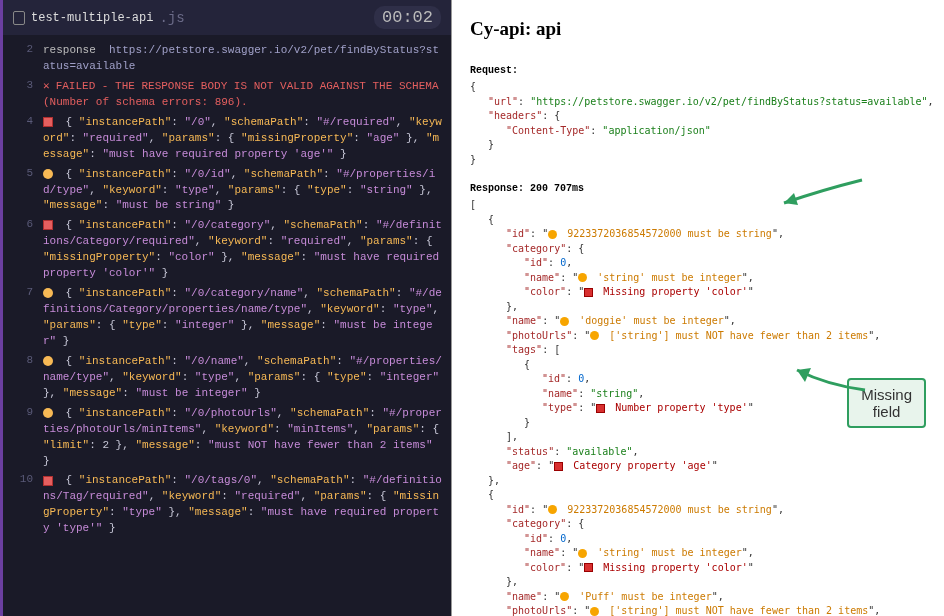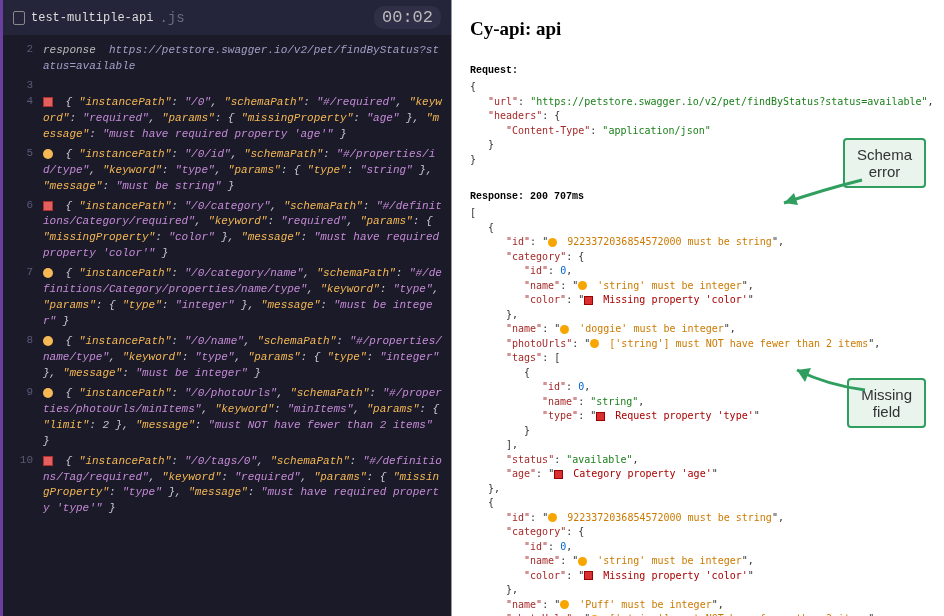--- a/index.html
+++ b/index.html
@@ -28,21 +28,21 @@
   }
   .left-header .title { display: flex; align-items: center; gap: 6px; font-size: 12px;}
   .left-header .ext { color: #6b6b88; font-size: 14px; }
   .timer {
     background: #2f2f48; color: #bbb;
     padding: 2px 8px; border-radius: 10px; font-size: 17px;
   }
   .log-body { padding: 6px 0 6px 0; }
   .item { display: flex; align-items: flex-start; padding: 2px 8px 2px 0; }
   .gutter { width: 40px; flex: 0 0 40px; text-align: right; padding-right: 10px; color: #5a5a78; }
-  .content { flex: 1; word-break: break-all; line-height: 1.45; font-style: italic; }
+  .content { flex: 1; word-break: break-all; line-height: 1.45; }
   .url { color: #a0a0c8; }
   .fail-x { color: #e55f5f; font-weight: bold; margin-right: 6px; }
   .fail-text { color: #e55f5f; }
   .sq-red { display:inline-block; width:10px; height:10px; background:#e55f5f; border:1px solid #b03030; vertical-align: middle; margin-right:6px;}
   .sq-yellow { display:inline-block; width:10px; height:10px; background:#f7b955; border-radius:50%; vertical-align: middle; margin-right:6px;}
   .content .k { color: #f7b955; }
   .content .s { color: #c68bd8; }
 
   
   .right {
@@ -108,20 +108,21 @@
     </div>
     <div class="timer">00:02</div>
   </div>
   <div class="log-body" id="log-body">
       <div class="item">
         <div class="gutter">2</div>
         <div class="content"><span style="color:#bbb">response</span>&nbsp;&nbsp;<span class="url">https://petstore.swagger.io/v2/pet/findByStatus?status=available</span></div>
       </div>
       <div class="item">
         <div class="gutter">3</div>
+        <div class="content"><span class="fail-x">✕</span><span class="fail-text">FAILED -  THE RESPONSE BODY IS NOT VALID AGAINST THE SCHEMA (Number of schema errors: 896).</span></div>
       </div>
       <div class="item">
         <div class="gutter">4</div>
         <div class="content"><span class="sq-red"></span> { <span class="k">"instancePath"</span>: <span class="s">"/0"</span>, <span class="k">"schemaPath"</span>: <span class="s">"#/required"</span>, <span class="k">"keyword"</span>: <span class="s">"required"</span>, <span class="k">"params"</span>: { <span class="k">"missingProperty"</span>: <span class="s">"age"</span> }, <span class="k">"message"</span>: <span class="s">"must have required property 'age'"</span> }</div>
       </div>
       <div class="item">
         <div class="gutter">5</div>
         <div class="content"><span class="sq-yellow"></span> { <span class="k">"instancePath"</span>: <span class="s">"/0/id"</span>, <span class="k">"schemaPath"</span>: <span class="s">"#/properties/id/type"</span>, <span class="k">"keyword"</span>: <span class="s">"type"</span>, <span class="k">"params"</span>: { <span class="k">"type"</span>: <span class="s">"string"</span> }, <span class="k">"message"</span>: <span class="s">"must be string"</span> }</div>
       </div>
       <div class="item">
@@ -152,58 +153,55 @@
     <div class="h1">Cy-api: api</div>
     <div class="label">Request:</div>
     <div class="json">
       <div>{</div>
       <div class="indent1"><span class="jk">"url"</span>: <span class="js">"<span>https://petstore.swagger.io/v2/pet/findByStatus?status=available</span>"</span>,</div>
       <div class="indent1"><span class="jk">"headers"</span>: {</div>
       <div class="indent2"><span class="jk">"Content-Type"</span>: <span class="js">"<span>application/json</span>"</span></div>
       <div class="indent1">}</div>
       <div>}</div>
     </div>
-    <div class="label" style="margin-top:24px">Response: 200 707ms</div>
+    <div class="label" style="margin-top:16px">Response: 200 707ms</div>
     <div class="json" id="resp-json">
         <div>[</div>
         <div class="indent1">{</div>
         <div class="indent2"><span class="jk">"id"</span>: "<span class="dot-y"></span> <span class="err-y">9223372036854572000 must be string</span>",</div>
         <div class="indent2"><span class="jk">"category"</span>: {</div>
         <div class="indent3"><span class="jk">"id"</span>: <span class="jn">0</span>,</div>
         <div class="indent3"><span class="jk">"name"</span>: "<span class="dot-y"></span> <span class="err-y">'string' must be integer</span>",</div>
         <div class="indent3"><span class="jk">"color"</span>: "<span class="dot-r"></span> <span class="err-r">Missing property 'color'</span>"</div>
         <div class="indent2">},</div>
         <div class="indent2"><span class="jk">"name"</span>: "<span class="dot-y"></span> <span class="err-y">'doggie' must be integer</span>",</div>
         <div class="indent2"><span class="jk">"photoUrls"</span>: "<span class="dot-y"></span> <span class="err-y">['string'] must NOT have fewer than 2 items</span>",</div>
         <div class="indent2"><span class="jk">"tags"</span>: [</div>
         <div class="indent3">{</div>
         <div class="indent4"><span class="jk">"id"</span>: <span class="jn">0</span>,</div>
         <div class="indent4"><span class="jk">"name"</span>: <span class="js">"string"</span>,</div>
-        <div class="indent4"><span class="jk">"type"</span>: "<span class="dot-r"></span> <span class="err-r">Request property 'type'</span>"</div>
+        <div class="indent4"><span class="jk">"type"</span>: "<span class="dot-r"></span> <span class="err-r">Number property 'type'</span>"</div>
         <div class="indent3">}</div>
         <div class="indent2">],</div>
         <div class="indent2"><span class="jk">"status"</span>: <span class="js">"available"</span>,</div>
         <div class="indent2"><span class="jk">"age"</span>: "<span class="dot-r"></span> <span class="err-r">Category property 'age'</span>"</div>
         <div class="indent1">},</div>
         <div class="indent1">{</div>
         <div class="indent2"><span class="jk">"id"</span>: "<span class="dot-y"></span> <span class="err-y">9223372036854572000 must be string</span>",</div>
         <div class="indent2"><span class="jk">"category"</span>: {</div>
         <div class="indent3"><span class="jk">"id"</span>: <span class="jn">0</span>,</div>
         <div class="indent3"><span class="jk">"name"</span>: "<span class="dot-y"></span> <span class="err-y">'string' must be integer</span>",</div>
         <div class="indent3"><span class="jk">"color"</span>: "<span class="dot-r"></span> <span class="err-r">Missing property 'color'</span>"</div>
         <div class="indent2">},</div>
         <div class="indent2"><span class="jk">"name"</span>: "<span class="dot-y"></span> <span class="err-y">'Puff' must be integer</span>",</div>
         <div class="indent2"><span class="jk">"photoUrls"</span>: "<span class="dot-y"></span> <span class="err-y">['string'] must NOT have fewer than 2 items</span>",</div>
         <div class="indent2"><span class="jk">"tags"</span>: [</div>
       </div>
   </div>
 
-  <div class="callout" style="top:138px; right:18px;">
-    <div>Schema<br>error</div>
-  </div>
   <svg class="arrow-svg" style="top:175px; left:320px;" width="100" height="40">
     <path d="M90 5 Q 50 15 12 28" stroke="#2f9e5f" stroke-width="3" fill="none"></path>
     <polygon points="12,28 22,18 26,30" fill="#2f9e5f"></polygon>
   </svg>
 
   <div class="callout" style="top:378px; right:18px;">
     <div>Missing<br>field</div>
   </div>
   <svg class="arrow-svg" style="top:360px; left:335px;" width="85" height="40">
     <path d="M78 30 Q 40 25 10 10" stroke="#2f9e5f" stroke-width="3" fill="none"></path>

